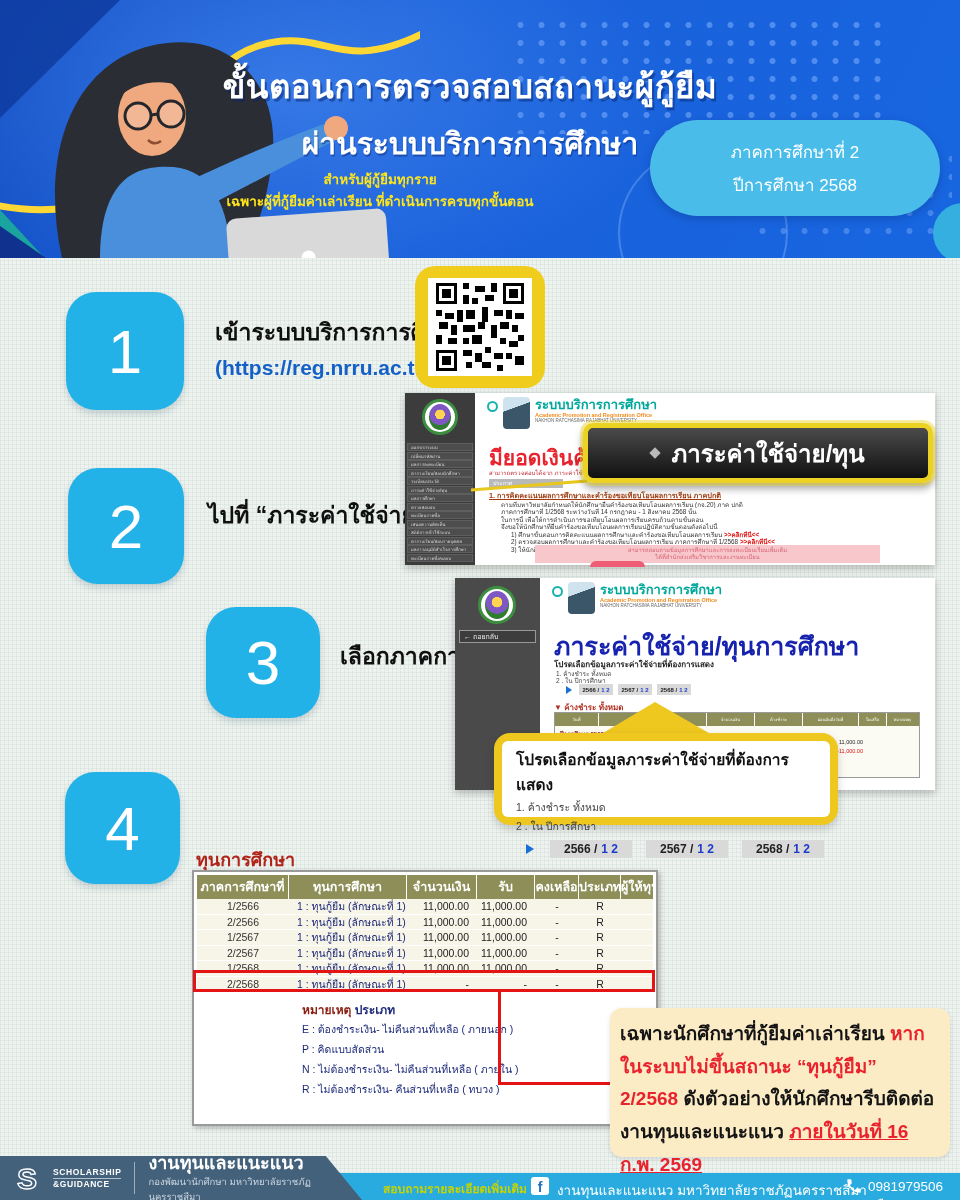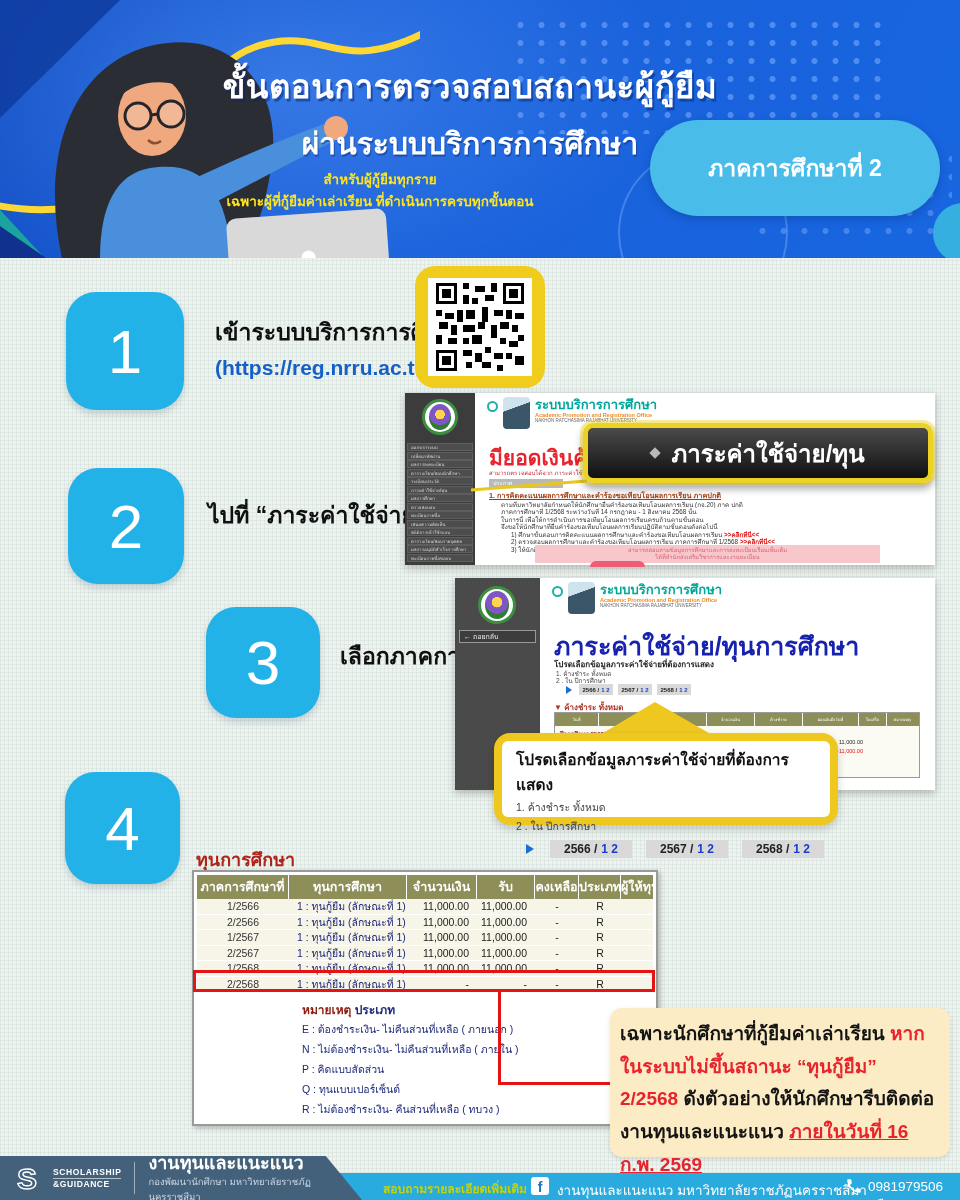--- a/index.html
+++ b/index.html
@@ -34,21 +34,21 @@
           text-shadow:2px 3px 0 rgba(8,38,110,.5); }
   .hero-sub { position:absolute; left:190px; top:120px; width:560px; text-align:center;
           font-size:30px; font-weight:bold; color:#fff; text-shadow:1px 2px 0 rgba(8,38,110,.45); }
   .hero-n1 { position:absolute; left:130px; top:168px; width:500px; text-align:center;
           font-size:13.5px; font-weight:bold; color:#ffe61a; }
   .hero-n2 { position:absolute; left:130px; top:190px; width:500px; text-align:center;
           font-size:13.5px; font-weight:bold; color:#ffe61a; }
   .badge { position:absolute; left:650px; top:120px; width:290px; height:96px; border-radius:48px;
           background:#49bce9; box-shadow:0 3px 8px rgba(0,30,90,.25);
           display:flex; flex-direction:column; justify-content:center; align-items:center; gap:6px; }
-  .badge div { font-size:23px; font-weight:bold; color:#fff; }
+  .badge div { font-size:17px; font-weight:normal; color:#fff; }
 
   
   .stepsq { position:absolute; background:#22b2e8; border-radius:30px; color:#fff;
           display:flex; align-items:center; justify-content:center; font-size:62px;
           box-shadow:0 4px 7px rgba(20,60,90,.18); }
   .sq1 { left:66px; top:292px; width:118px; height:118px; }
   .sq2 { left:68px; top:468px; width:116px; height:116px; }
   .sq3 { left:206px; top:607px; width:114px; height:111px; }
   .sq4 { left:65px; top:772px; width:115px; height:112px; }
   .steplabel { position:absolute; font-weight:bold; color:#101010; font-size:23px; }
@@ -231,20 +231,21 @@
     <div class="corner-teal"></div>
     <div class="corner-navy2"></div>
 
     <h1 class="hero-title">ขั้นตอนการตรวจสอบสถานะผู้กู้ยืม</h1>
     <div class="hero-sub">ผ่านระบบบริการการศึกษา</div>
     <div class="hero-n1">สำหรับผู้กู้ยืมทุกราย</div>
     <div class="hero-n2">เฉพาะผู้ที่กู้ยืมค่าเล่าเรียน ที่ดำเนินการครบทุกขั้นตอน</div>
 
     <div class="badge">
       <div>ภาคการศึกษาที่ 2</div>
+      <div>ปีการศึกษา 2568</div>
     </div>
   </header>
 
   <div class="stepsq sq1">
       <span>1</span>
     </div>
   <div class="steplabel t1a">เข้าระบบบริการการศึกษา</div>
   <div class="t1b">(https://reg.nrru.ac.th)</div>
 
   <div class="qr">
@@ -553,23 +554,22 @@
         <span class="sc"></span>
       </div>
       </div>
     <div class="notes">
       <div class="notes-title">
         <span class="nt1">หมายเหตุ</span><span class="nt2"> ประเภท</span>
       </div>
       <div>
 
       <div class="noteline">E : ต้องชำระเงิน- ไม่คืนส่วนที่เหลือ ( ภายนอก )</div>
+          <div class="noteline">P : คิดแบบสัดส่วน</div>
           <div class="noteline">N : ไม่ต้องชำระเงิน- ไม่คืนส่วนที่เหลือ ( ภายใน )</div>
-          <div class="noteline">P : คิดแบบสัดส่วน</div>
-          <div class="noteline">Q : ทุนแบบเปอร์เซ็นต์</div>
           <div class="noteline">R : ไม่ต้องชำระเงิน- คืนส่วนที่เหลือ ( ทบวง )</div>
         </div>
     </div>
   </div>
   <div class="red-row"></div>
   <div class="red-v"></div>
   <div class="red-h"></div>
 
   <div class="notebox">
     <span>เฉพาะนักศึกษาที่กู้ยืมค่าเล่าเรียน </span><span class="seg-red">หากในระบบไม่ขึ้นสถานะ “ทุนกู้ยืม” 2/2568 </span><span>ดังตัวอย่างให้นักศึกษารีบติดต่องานทุนและแนะแนว </span><span class="seg-red-u">ภายในวันที่ 16 ก.พ. 2569</span>

